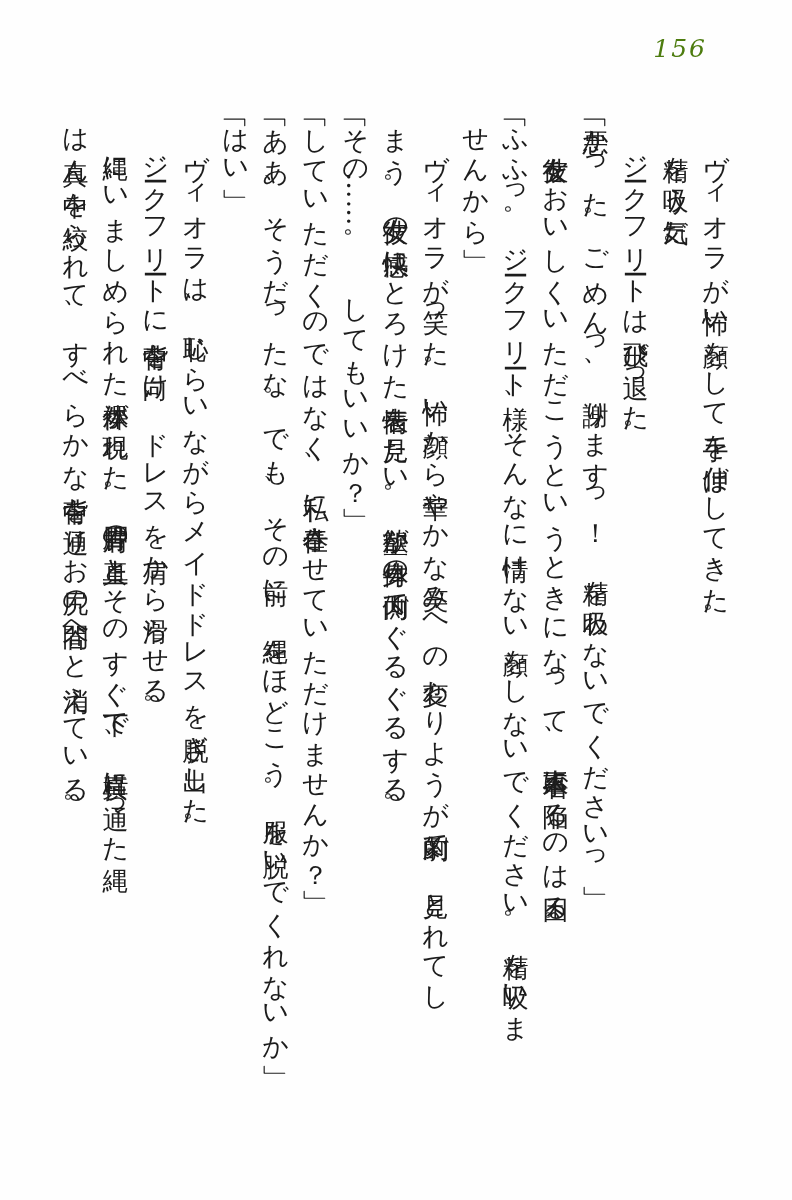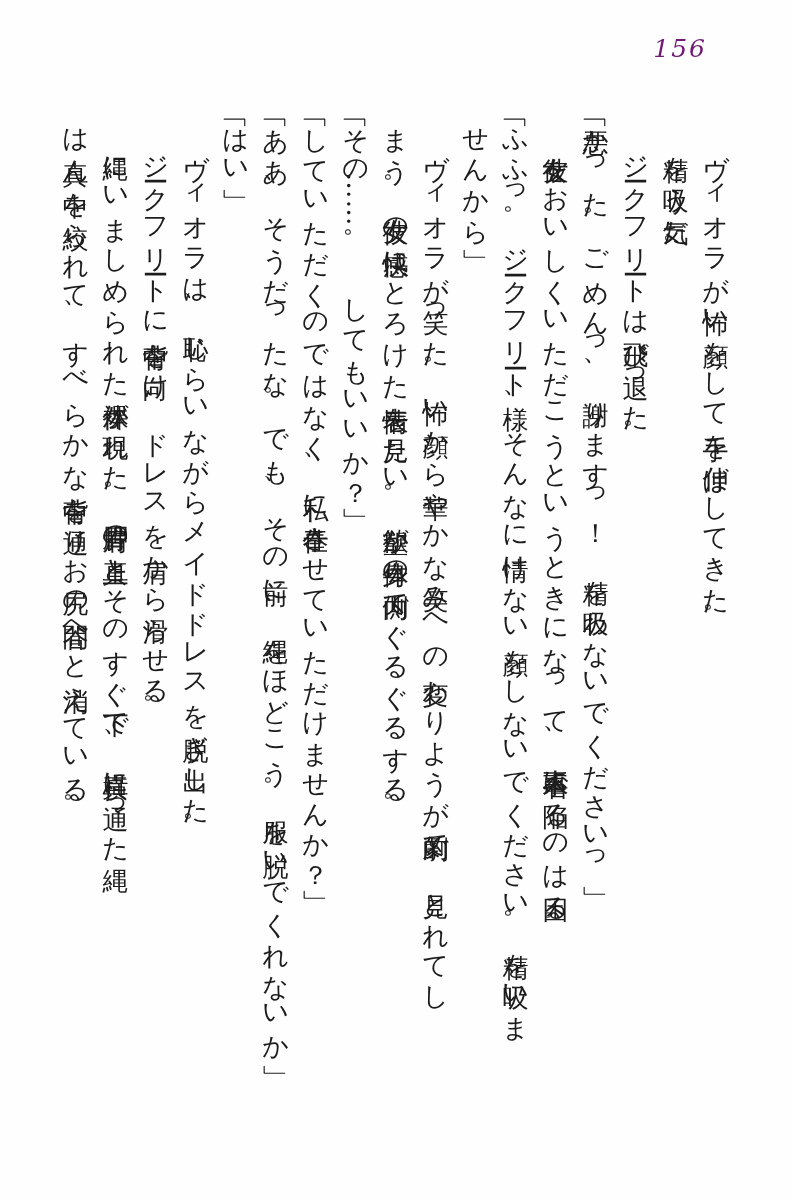--- a/index.html
+++ b/index.html
@@ -16,21 +16,21 @@
     font-family: "DejaVu Serif", "Liberation Serif", serif;
   }
   .page-number {
     position: absolute;
     top: 34px;
     right: 85px;
     font-family: "DejaVu Serif", "Liberation Serif", serif;
     font-style: italic;
     font-size: 25px;
     letter-spacing: 2px;
-    color: #701a75;
+    color: #4d7c0f;
   }
   .text-block {
     position: absolute;
     top: 110px;
     right: 56px;
     height: 1086px;
     writing-mode: vertical-rl;
     text-orientation: mixed;
     font-size: 26px;
     line-height: 40px;

